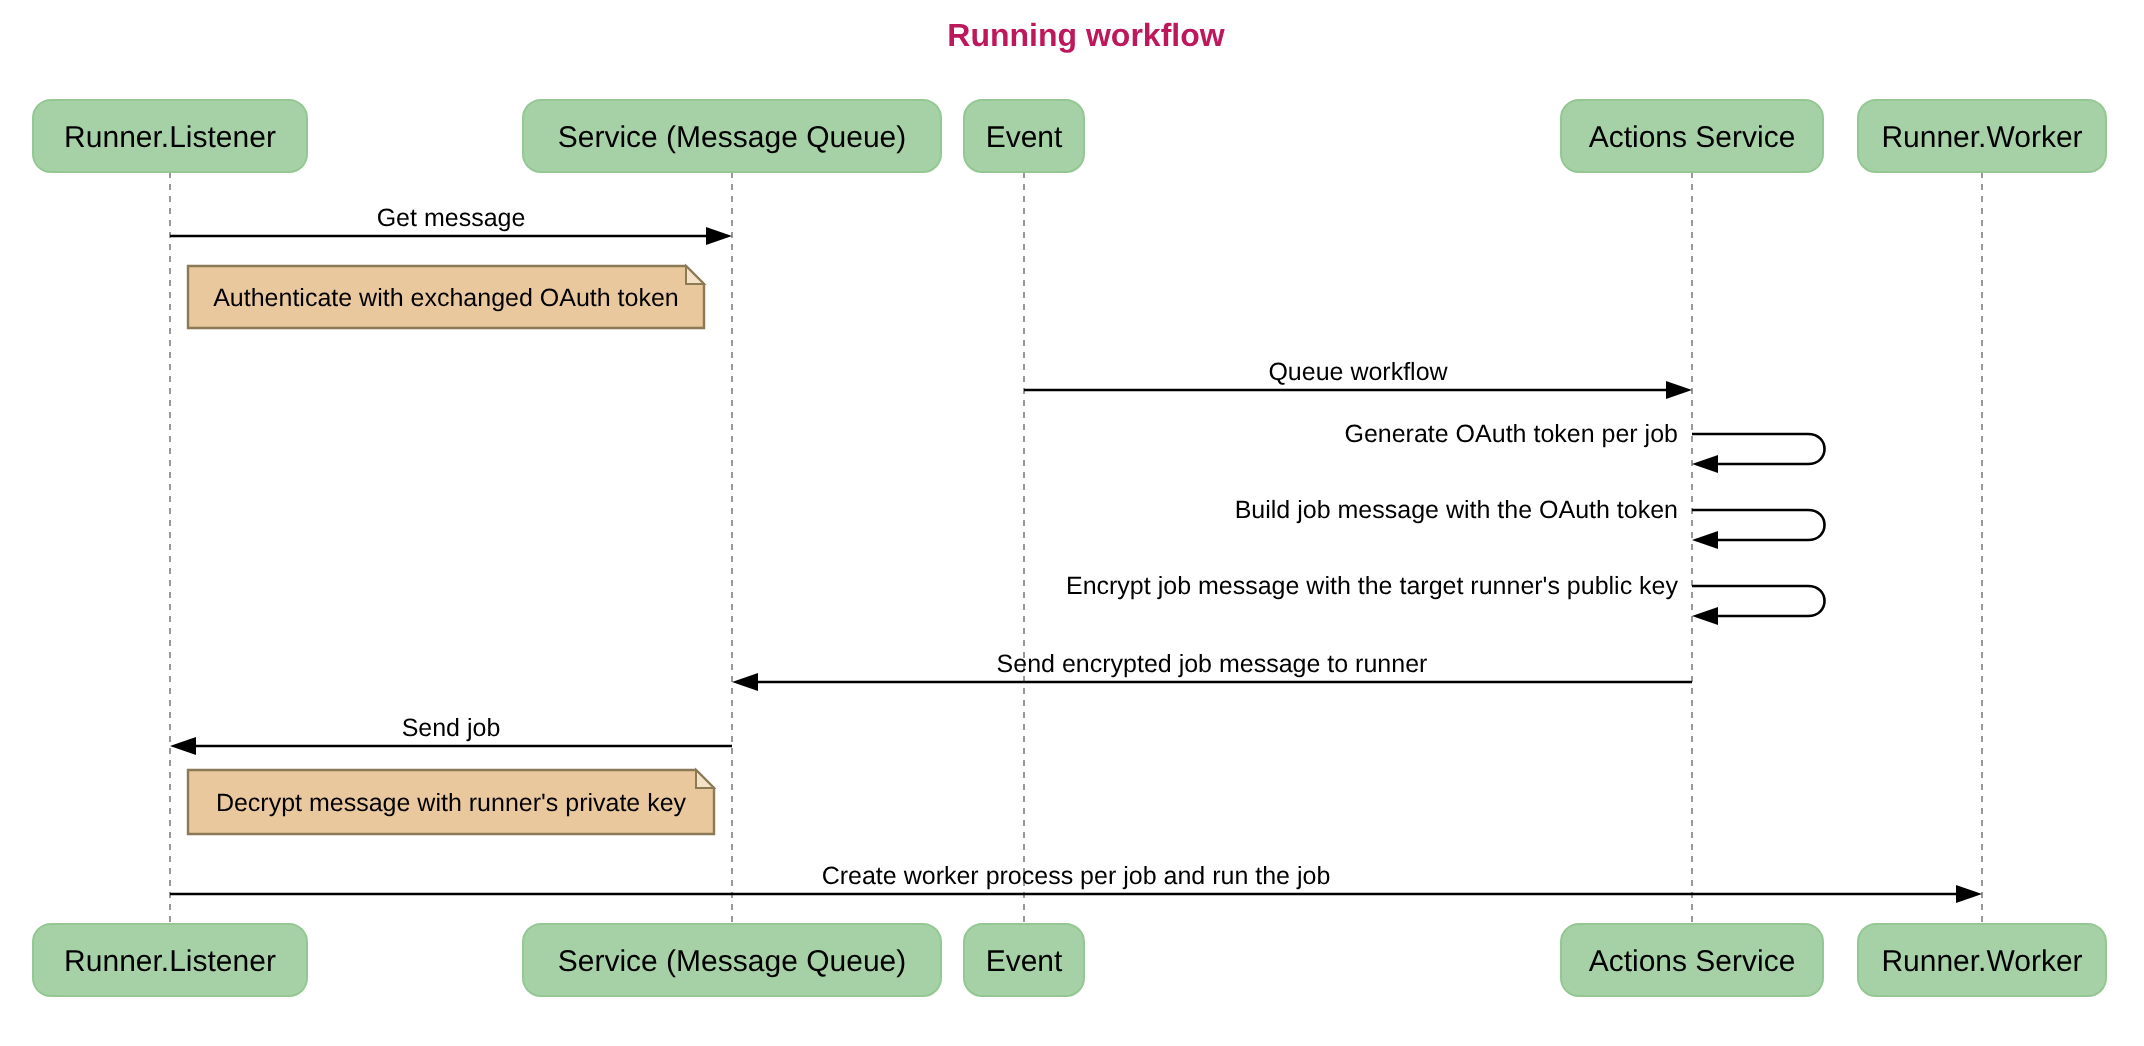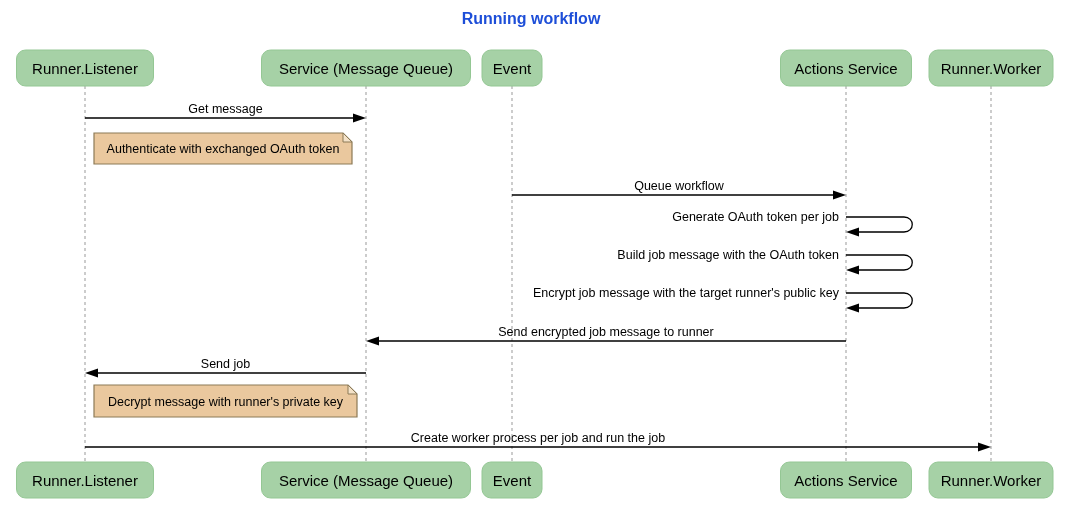--- a/index.html
+++ b/index.html
@@ -1,19 +1,19 @@
 <!DOCTYPE html>
 <html><head>
 <meta charset="utf-8">
 <style>
   html,body{margin:0;padding:0;background:#ffffff;}
   #stage{position:relative;width:1072px;height:523px;background:#ffffff;overflow:hidden;
          font-family:"Liberation Sans",sans-serif;}
-  #diagram-title{position:absolute;top:10px;left:4px;width:1054px;text-align:center;
-                 font-family:"Liberation Sans",sans-serif;font-size:16px;font-weight:bold;color:#1d4ed8;}
+  #diagram-title{position:absolute;top:10px;left:16px;width:1054px;text-align:center;
+                 font-family:"Liberation Sans",sans-serif;font-size:16px;font-weight:bold;color:#be185d;}
   svg{position:absolute;top:0;left:0;}
   svg text{font-family:"Liberation Sans",sans-serif;fill:#000000;}
   .msg-label{font-size:12.5px;}
   .actor-label{font-size:15px;}
   .note-label{font-size:12.5px;}
 </style>
 </head>
 <body>
 
 <div id="stage">

